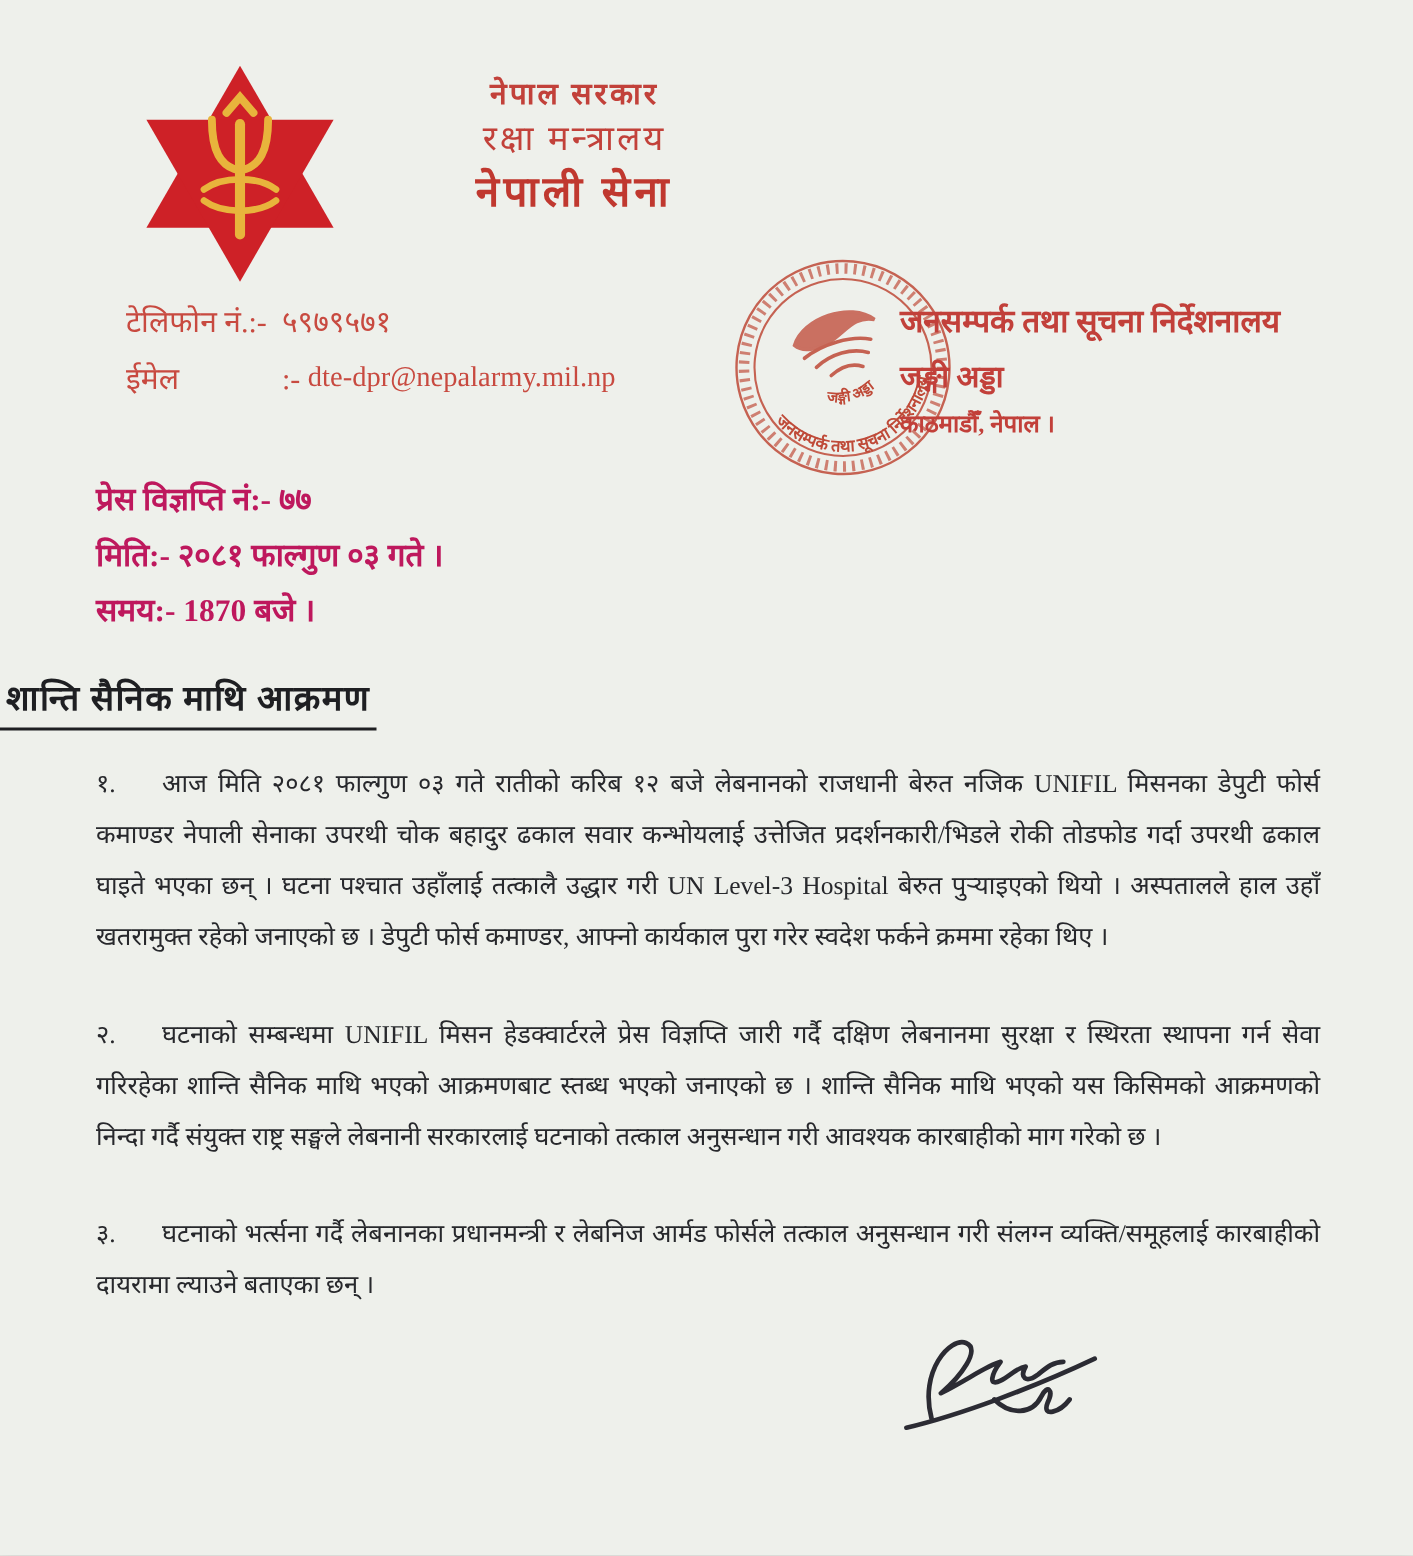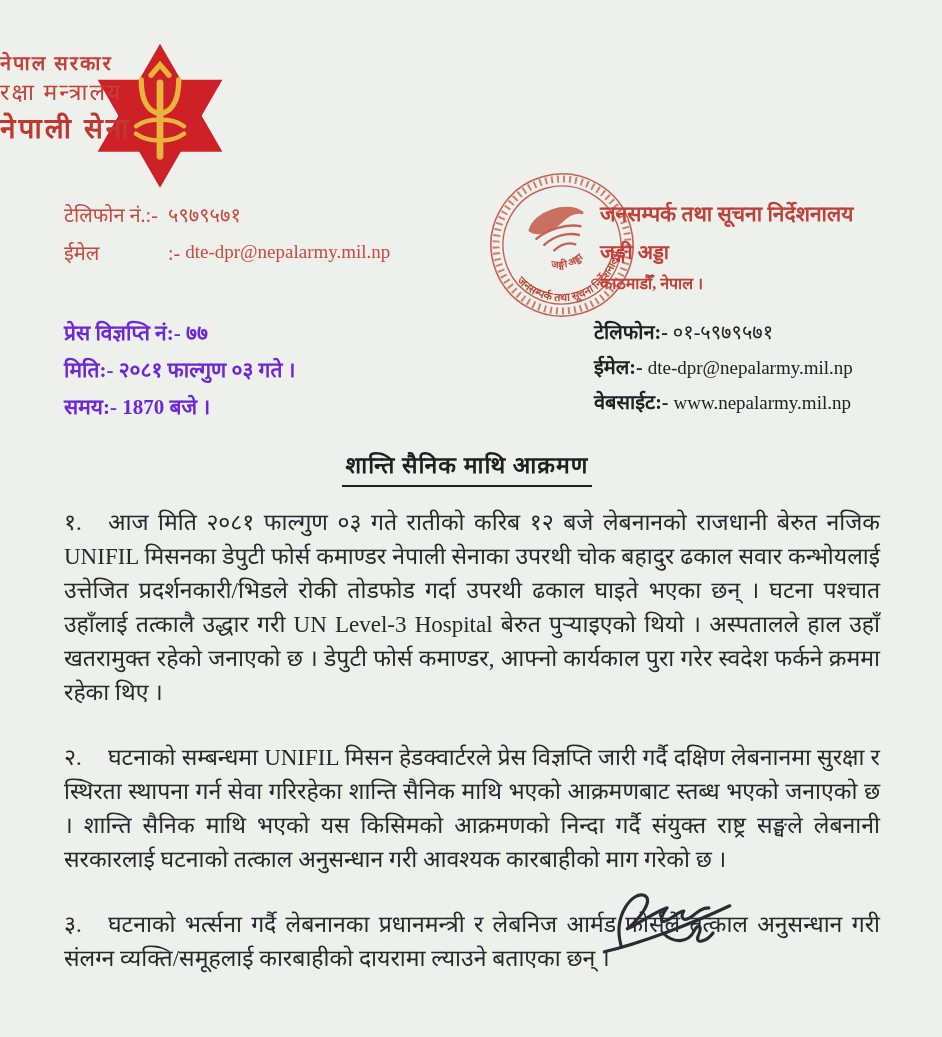--- a/index.html
+++ b/index.html
@@ -4,51 +4,51 @@
 <style>
   html,body{margin:0;padding:0;}
   body{background:#d8d8d4;font-family:"Liberation Serif","DejaVu Serif",serif;}
   .page{position:relative;width:942px;height:1037px;margin:0 auto;background:#eef0eb;overflow:hidden;
         box-shadow:0 0 12px rgba(0,0,0,.25);}
 
   
   .star-wrap{position:absolute;left:85px;top:42px;width:150px;height:158px;}
 
   
-  .gov-header{position:absolute;left:0;top:50px;width:766px;line-height:1.35;}
+  .gov-header{position:absolute;left:0;top:50px;width:766px;text-align:center;line-height:1.35;}
   .gov-header .l1{font-size:20px;font-weight:bold;color:#c2413a;letter-spacing:2px;}
   .gov-header .l2{font-size:23px;font-weight:normal;color:#c2413a;letter-spacing:2px;}
   .gov-header .l3{font-size:28px;font-weight:bold;color:#c0382f;letter-spacing:3px;margin-top:2px;}
 
   
   .left-contact{position:absolute;left:64px;top:196px;font-size:20px;color:#c84a40;line-height:1.9;}
   .left-contact .row{display:flex;}
-  .left-contact .lbl{display:inline-block;min-width:104px;}
+  .left-contact .lbl{display:inline-block;min-width:104px;margin-left:20px;}
   .left-contact .latin{font-size:19px;}
 
   
   .seal{position:absolute;left:478px;top:170px;width:168px;height:150px;}
   .directorate{position:absolute;left:600px;top:196px;line-height:1.8;color:#c2403a;}
   .directorate .d1{font-size:21px;font-weight:bold;}
   .directorate .d2{font-size:20px;font-weight:bold;}
   .directorate .d3{font-size:16px;font-weight:bold;}
 
   
-  .press-info{position:absolute;left:64px;top:315px;font-size:21px;font-weight:600;color:#6d28d9;line-height:1.75;}
+  .press-info{position:absolute;left:64px;top:315px;font-size:21px;font-weight:600;color:#be185d;line-height:1.75;}
   .right-contact{position:absolute;left:594px;top:315px;font-size:20px;color:#222226;line-height:1.75;}
   .right-contact .lbl{font-weight:bold;}
   .right-contact .latin{font-size:19px;}
 
   
-  .doc-title{position:absolute;left:0;top:448px;width:934px;text-align:center;}
+  .doc-title{position:absolute;left:0;top:448px;width:934px;text-align:left;}
   .doc-title span{display:inline-block;font-size:23px;font-weight:bold;color:#1e1f22;
                   border-bottom:2px solid #1e1f22;padding:0 4px 5px 4px;letter-spacing:1px;}
 
   
-  .body-text{position:absolute;left:64px;top:506px;width:816px;font-size:23px;color:#27282c;
+  .body-text{position:absolute;left:64px;top:506px;width:816px;font-size:17px;color:#27282c;
              text-align:justify;line-height:34px;}
   .body-text p{margin:0 0 31px 0;}
   .para-num{display:inline-block;min-width:44px;}
 
   .signature{position:absolute;left:598px;top:882px;width:136px;height:80px;}
 </style>
 </head>
 <body>
 
 <div class="page">
@@ -117,34 +117,20 @@
     <div class="d2">जङ्गी अड्डा</div>
     <div class="d3">काठमाडौँ, नेपाल ।</div>
   </div>
 
   <div class="press-info">
     <div>प्रेस विज्ञप्ति नं:- ७७</div>
     <div>मिति:- २०८१ फाल्गुण ०३ गते ।</div>
     <div>समय:- 1870 बजे ।</div>
   </div>
 
-  <div class="right-contact">
-    <div>
-      <span class="lbl">टेलिफोन:-</span>
-      <span>०१-५९७९५७१</span>
-    </div>
-    <div>
-      <span class="lbl">ईमेल:-</span>
-      <span class="latin">dte-dpr@nepalarmy.mil.np</span>
-    </div>
-    <div>
-      <span class="lbl">वेबसाईट:-</span>
-      <span class="latin">www.nepalarmy.mil.np</span>
-    </div>
-  </div>
 
   <div class="doc-title">
     <span>शान्ति सैनिक माथि आक्रमण</span>
   </div>
 
   <div class="body-text">
     <p><span class="para-num">१.</span><span>आज मिति २०८१ फाल्गुण ०३ गते रातीको करिब १२ बजे लेबनानको राजधानी बेरुत नजिक UNIFIL मिसनका डेपुटी फोर्स कमाण्डर नेपाली सेनाका उपरथी चोक बहादुर ढकाल सवार कन्भोयलाई उत्तेजित प्रदर्शनकारी/भिडले रोकी तोडफोड गर्दा उपरथी ढकाल घाइते भएका छन् । घटना पश्चात उहाँलाई तत्कालै उद्धार गरी UN Level-3 Hospital बेरुत पुऱ्याइएको थियो । अस्पतालले हाल उहाँ खतरामुक्त रहेको जनाएको छ । डेपुटी फोर्स कमाण्डर, आफ्नो कार्यकाल पुरा गरेर स्वदेश फर्कने क्रममा रहेका थिए ।</span></p>
     <p><span class="para-num">२.</span><span>घटनाको सम्बन्धमा UNIFIL मिसन हेडक्वार्टरले प्रेस विज्ञप्ति जारी गर्दै दक्षिण लेबनानमा सुरक्षा र स्थिरता स्थापना गर्न सेवा गरिरहेका शान्ति सैनिक माथि भएको आक्रमणबाट स्तब्ध भएको जनाएको छ । शान्ति सैनिक माथि भएको यस किसिमको आक्रमणको निन्दा गर्दै संयुक्त राष्ट्र सङ्घले लेबनानी सरकारलाई घटनाको तत्काल अनुसन्धान गरी आवश्यक कारबाहीको माग गरेको छ ।</span></p>
     <p><span class="para-num">३.</span><span>घटनाको भर्त्सना गर्दै लेबनानका प्रधानमन्त्री र लेबनिज आर्मड फोर्सले तत्काल अनुसन्धान गरी संलग्न व्यक्ति/समूहलाई कारबाहीको दायरामा ल्याउने बताएका छन् ।</span></p>
   </div>

